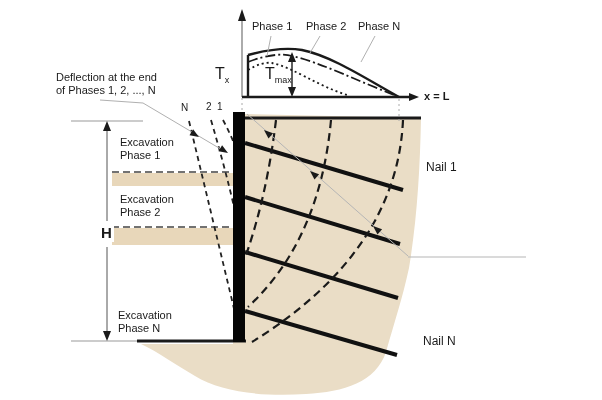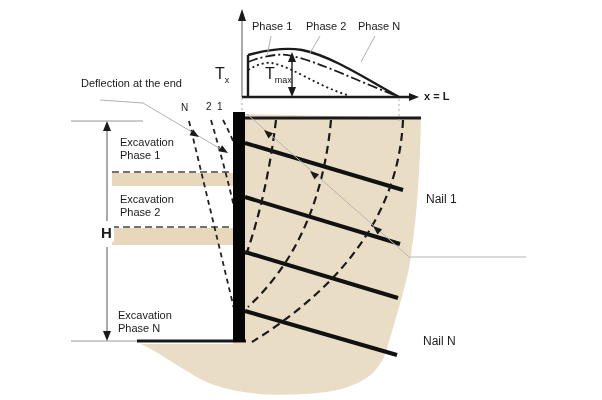--- a/index.html
+++ b/index.html
@@ -96,22 +96,23 @@
 
   <div class="lbl" style="left:252px;top:20px;"><span>Phase 1</span></div>
   <div class="lbl" style="left:306px;top:20px;"><span>Phase 2</span></div>
   <div class="lbl" style="left:358px;top:20px;"><span>Phase N</span></div>
 
   <div class="lbl big-t" style="left:215px;top:64px;"><span>T</span><sub>x</sub></div>
   <div class="lbl big-t" style="left:265px;top:64px;"><span>T</span><sub>max</sub></div>
 
   <div class="lbl" style="left:424px;top:90px;font-weight:bold;"><span>x = L</span></div>
 
-  <div class="lbl" style="left:81px;top:71px;margin-top:6px;">
+  <div class="lbl" style="left:56px;top:71px;">
     <div>Deflection at the end</div>
+    <div>of Phases 1, 2, ..., N</div>
   </div>
 
   <div class="lbl curve-num" style="left:181px;top:102px;"><span>N</span></div>
   <div class="lbl curve-num" style="left:206px;top:101px;"><span>2</span></div>
   <div class="lbl curve-num" style="left:217px;top:101px;"><span>1</span></div>
 
   <div class="lbl center" style="left:120px;top:136px;width:88px;">
     <div>Excavation</div>
     <div>Phase 1</div>
   </div>
@@ -119,17 +120,17 @@
     <div>Excavation</div>
     <div>Phase 2</div>
   </div>
   <div class="lbl center" style="left:118px;top:309px;width:88px;">
     <div>Excavation</div>
     <div>Phase N</div>
   </div>
 
   <div class="lbl h-lbl" style="left:99px;top:224px;background:#ffffff;padding:0 2px;"><span>H</span></div>
 
-  <div class="lbl nail-lbl" style="left:426px;top:192px;"><span>Nail 1</span></div>
+  <div class="lbl nail-lbl" style="left:426px;top:160px;"><span>Nail 1</span></div>
   <div class="lbl nail-lbl" style="left:423px;top:334px;text-align:right;"><span>Nail N</span></div>
 
 
 </div>
 
 </body></html>

